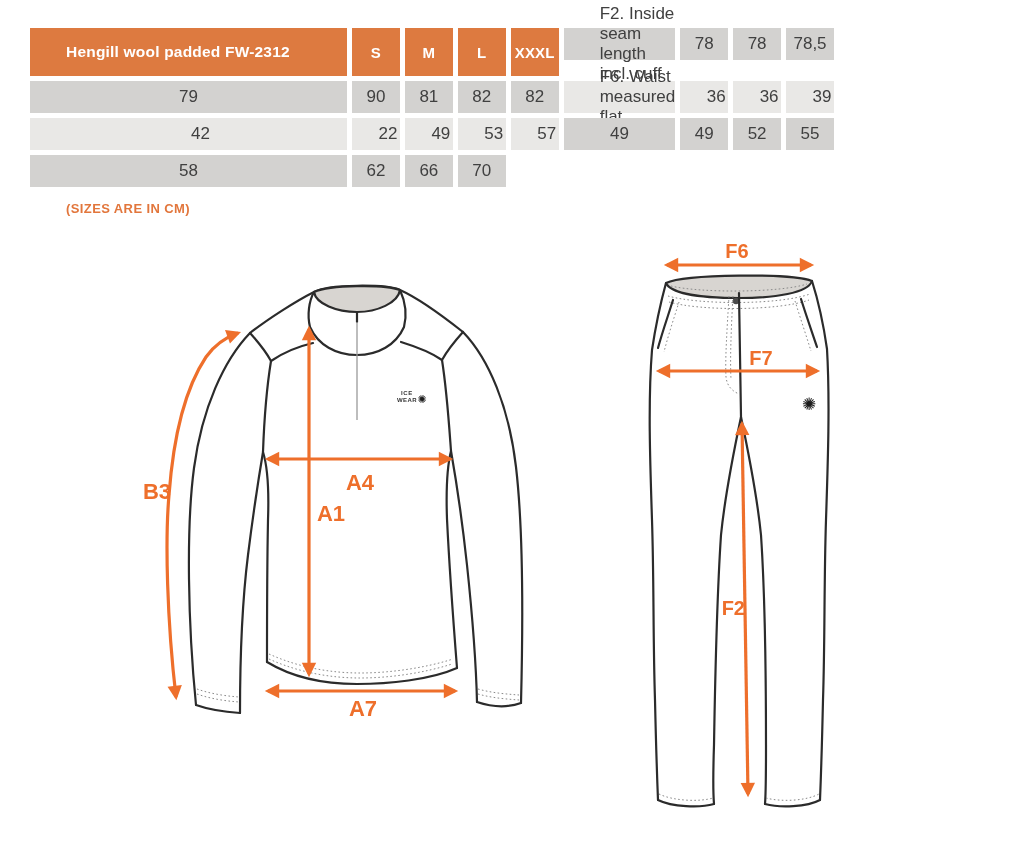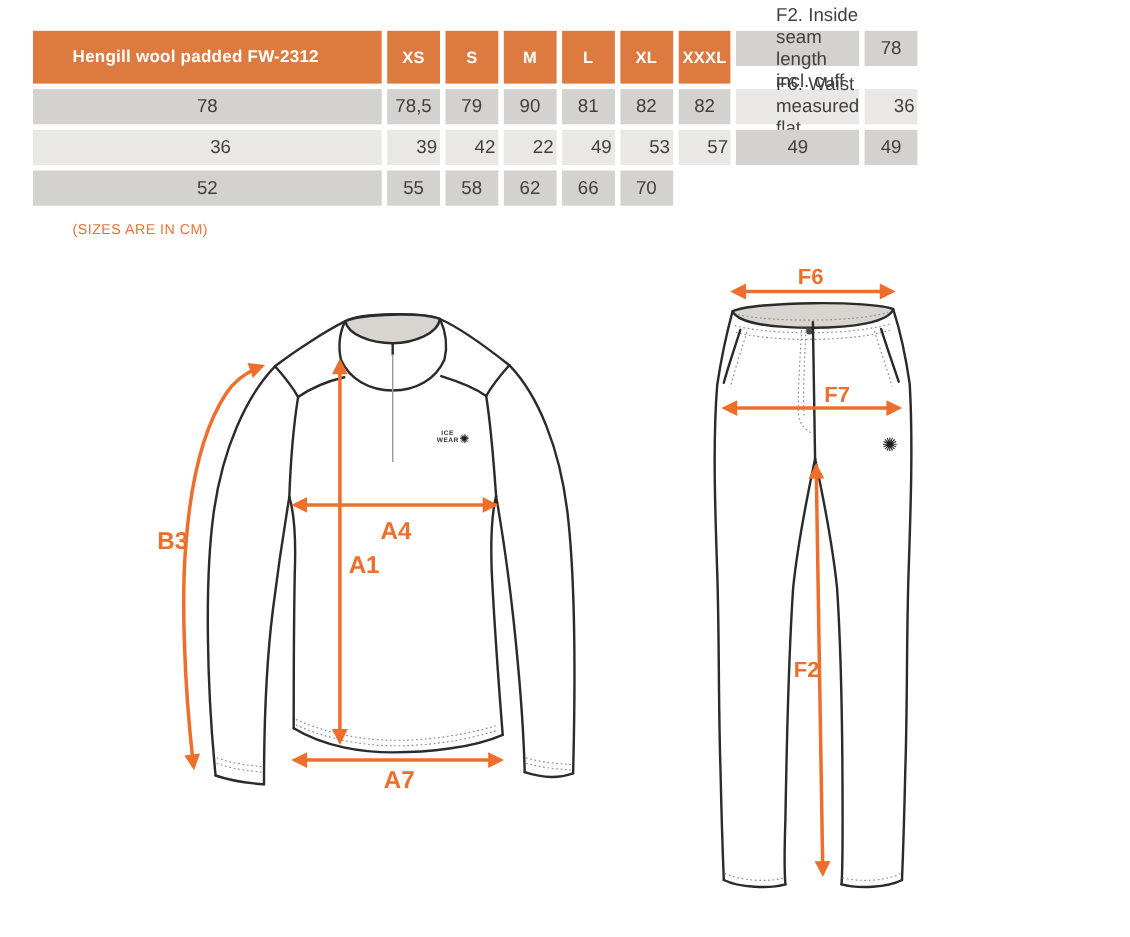--- a/index.html
+++ b/index.html
@@ -20,21 +20,21 @@
   .size-grid .th.first{justify-content:flex-start;padding-left:36px;font-size:15.5px;box-sizing:border-box;}
   .size-grid .td{
     font-size:17px;color:#404040;height:32px;
     display:flex;align-items:center;justify-content:center;
   }
   .size-grid .td.first{justify-content:flex-start;padding-left:36px;box-sizing:border-box;}
   .size-grid .dark{background:#d3d2d0;}
   .size-grid .light{background:#e9e8e6;padding-left:24px;}
   
   .unit-note{
-    position:absolute;left:66px;top:201px;font-size:13px;font-weight:normal;
+    position:absolute;left:66px;top:201px;font-size:13px;font-weight:bold;
     color:#e2763c;letter-spacing:.4px;
   }
   
   svg{position:absolute;overflow:visible;}
   .sweater-svg{left:140px;top:272px;width:420px;height:465px;}
   .pants-svg{left:628px;top:240px;width:232px;height:602px;}
   .ln{stroke:#2b2b2b;stroke-width:2.2;fill:none;stroke-linecap:round;stroke-linejoin:round;}
   .thin{stroke:#9a9a9a;stroke-width:1.3;fill:none;}
   .dot{stroke:#8a8a8a;stroke-width:1;fill:none;stroke-dasharray:1.6 2.4;}
   .fillw{fill:#ffffff;}
@@ -44,25 +44,23 @@
   .mlabel.sm{font-size:20px;}
   .logo-t{fill:#333;font-weight:bold;font-family:"Liberation Sans",sans-serif;}
 </style>
 </head>
 <body>
 
 <div class="page">
 
   <div class="size-grid">
       <div class="th first">Hengill wool padded FW-2312</div>
-      <div class="th">XS</div>
       <div class="th">S</div>
       <div class="th">M</div>
       <div class="th">L</div>
-      <div class="th">XL</div>
       <div class="th">XXXL</div>
       <div class="td first dark">F2. Inside seam length incl. cuff</div>
       <div class="td dark">78</div>
       <div class="td dark">78</div>
       <div class="td dark">78,5</div>
       <div class="td dark">79</div>
       <div class="td dark">90</div>
       <div class="td dark">81</div>
       <div class="td dark">82</div>
       <div class="td dark">82</div>

